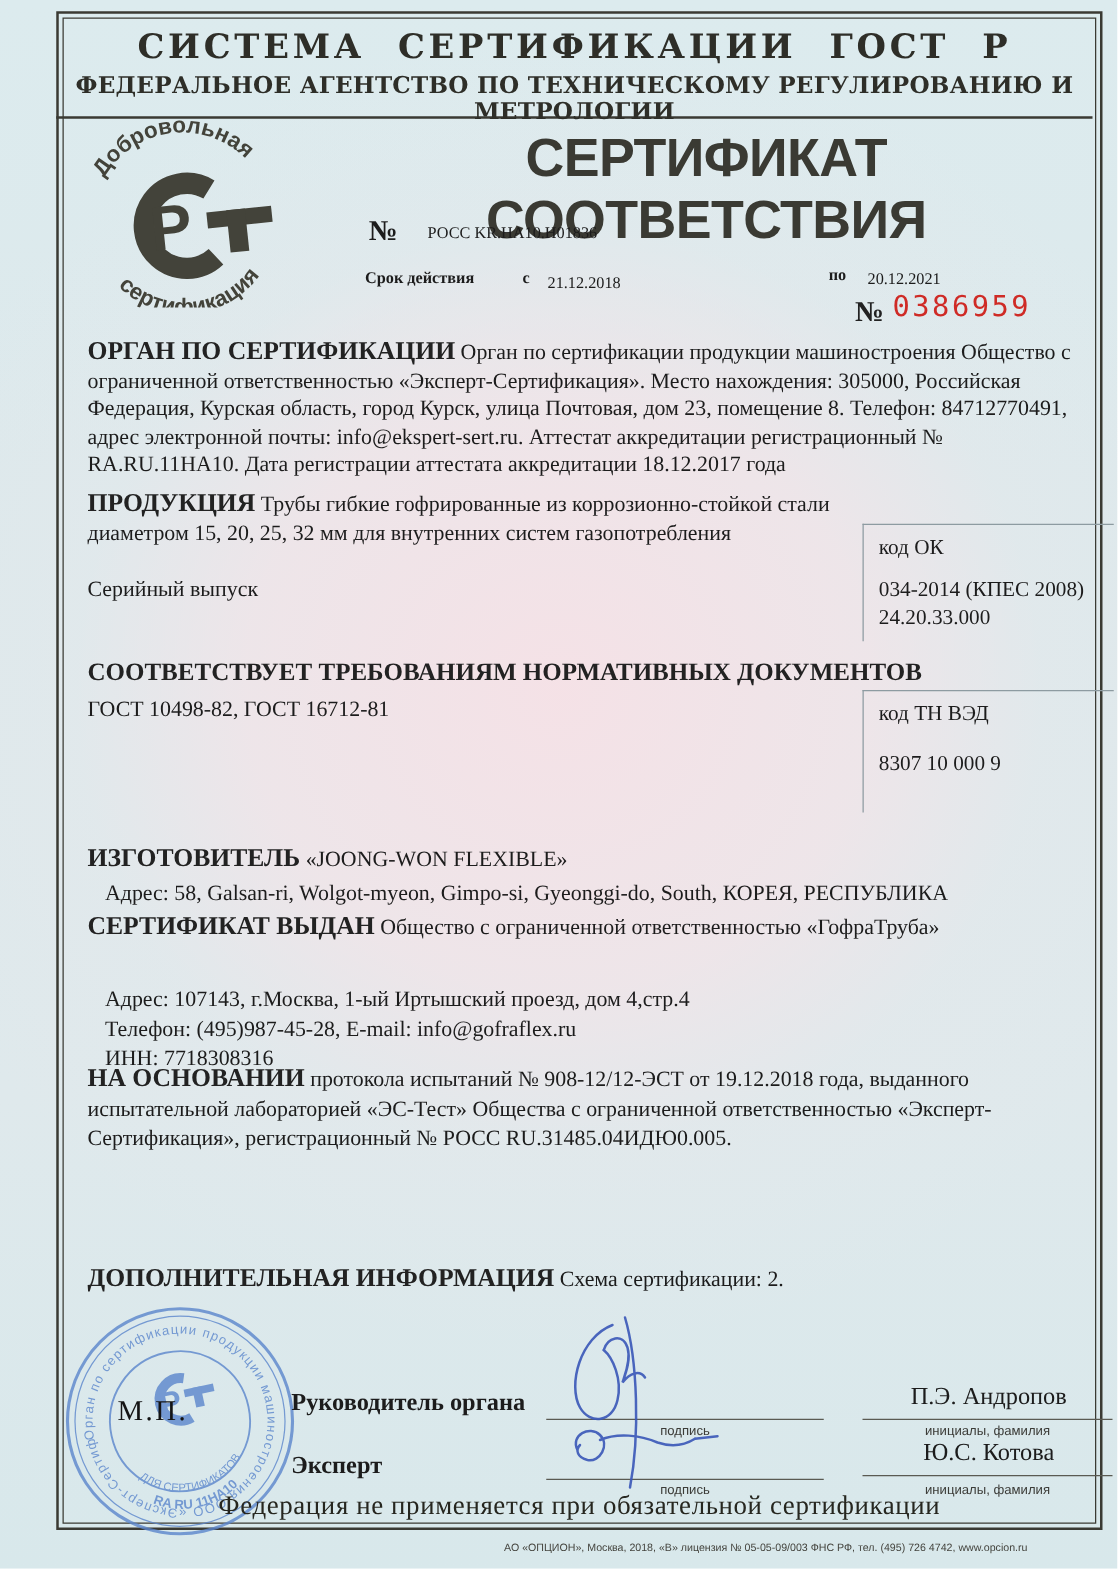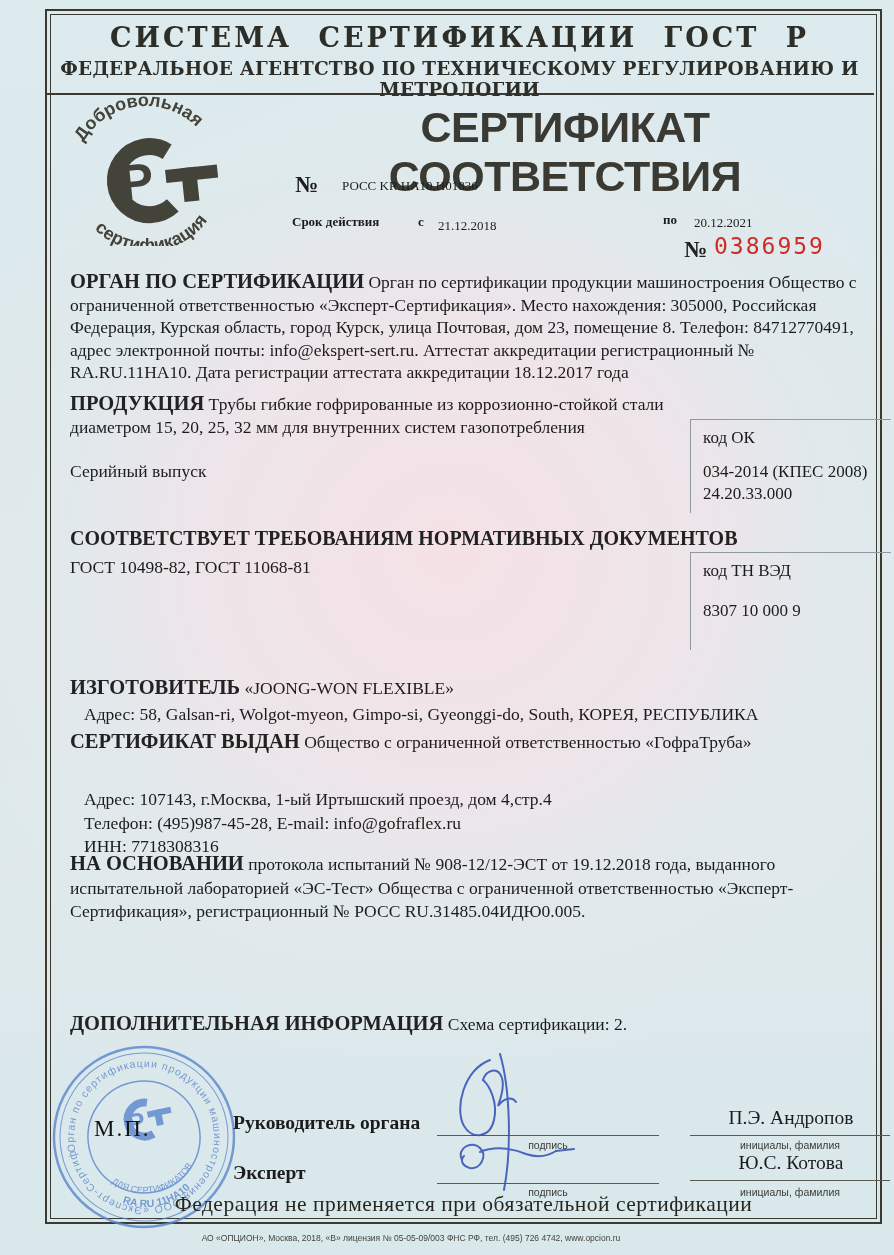--- a/index.html
+++ b/index.html
@@ -27,21 +27,21 @@
   .sec-h{font-weight:bold;font-size:20.5px;color:#222;}
   .body-t{font-size:17.5px;line-height:22.5px;}
   .code-box{border-top:1px solid #8d9ba1;border-left:1px solid #8d9ba1;padding:7px 0 0 12px;font-size:17px;line-height:22px;}
   .code-box .cb-label{font-size:17px;}
   .code-box .cb-val{margin-top:12px;}
   .sig-role{font-weight:bold;font-size:19.5px;}
   .sig-line{border-bottom:1.5px solid #5a5a52;}
   .sig-cap{font-family:"Liberation Sans",sans-serif;font-size:10.5px;color:#3c3c38;text-align:center;}
   .sig-name{font-size:19.5px;text-align:center;}
   .notice{left:45px;top:1192px;width:837px;text-align:center;font-size:21.5px;letter-spacing:.5px;color:#26261f;}
-  .imprint{left:0;top:1233px;width:822px;text-align:center;font-family:"Liberation Sans",sans-serif;font-size:8.5px;color:#44443e;}
+  .imprint{left:0;top:1233px;width:822px;text-align:right;font-family:"Liberation Sans",sans-serif;font-size:8.5px;color:#44443e;}
   .red-num{font-family:"DejaVu Sans Mono",monospace;font-size:23px;letter-spacing:2px;color:#cf2b26;}
   .mp{font-size:23px;letter-spacing:2px;color:#141414;}
   svg text{font-family:"Liberation Sans",sans-serif;}
 </style>
 </head>
 <body>
 
 <div id="page">
 
   <div class="frame">
@@ -101,21 +101,21 @@
   </p>
   <div class="abs body-t" style="left:70px;top:460px;">Серийный выпуск</div>
 
   <div class="abs code-box" style="left:690px;top:419px;width:188px;height:86px;">
     <div class="cb-label">код ОК</div>
     <div class="cb-val">034-2014 (КПЕС 2008)</div>
     <div>24.20.33.000</div>
   </div>
 
   <div class="abs sec-h" style="left:70px;top:527px;font-size:20px;">СООТВЕТСТВУЕТ ТРЕБОВАНИЯМ НОРМАТИВНЫХ ДОКУМЕНТОВ</div>
-  <div class="abs body-t" style="left:70px;top:556px;">ГОСТ 10498-82, ГОСТ 11068-81</div>
+  <div class="abs body-t" style="left:70px;top:556px;">ГОСТ 10498-82, ГОСТ 16712-81</div>
 
   <div class="abs code-box" style="left:690px;top:552px;width:188px;height:90px;">
     <div class="cb-label">код ТН ВЭД</div>
     <div class="cb-val" style="margin-top:18px;">8307 10 000 9</div>
   </div>
 
   <p class="abs body-t" style="left:70px;top:676px;width:800px;margin:0;">
     <span class="sec-h">ИЗГОТОВИТЕЛЬ</span>
     <span>«JOONG-WON FLEXIBLE»</span>
   </p>

